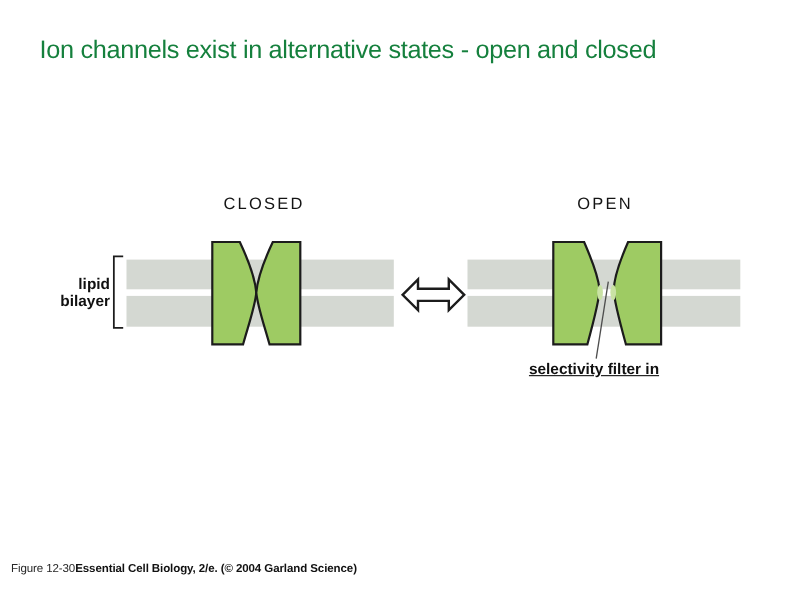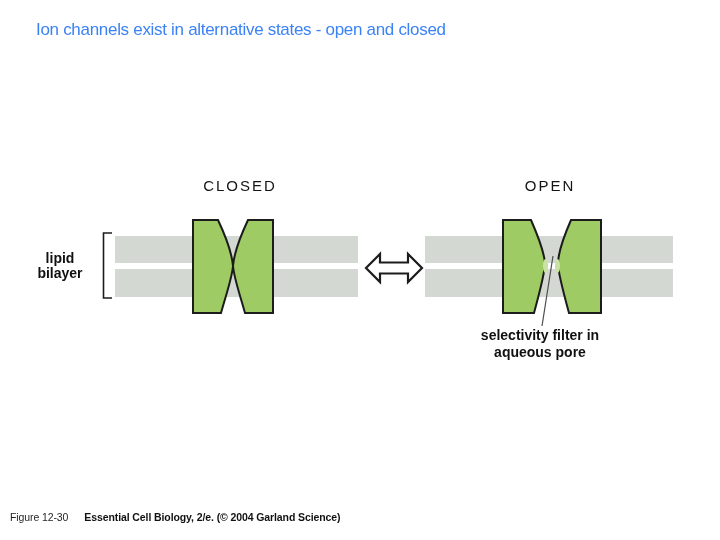--- a/index.html
+++ b/index.html
@@ -6,58 +6,59 @@
   #slide {
     position: relative;
     width: 720px;
     height: 540px;
     background: #ffffff;
     overflow: hidden;
     font-family: "Liberation Sans", sans-serif;
   }
   .abs { position: absolute; }
   #title {
-    left: 36px; top: 16px;
-    font-size: 17px; line-height: 28px;
+    left: 36px; top: 31px;
+    font-size: 23px; line-height: 28px;
     letter-spacing: -0.3px;
-    color: #3b82f6;
+    color: #15803d;
     white-space: nowrap;
   }
   #diagram-svg { left: 0; top: 0; }
   .state-label {
     top: 178px; width: 150px;
     text-align: center;
     font-size: 15px; line-height: 16px;
     letter-spacing: 2px;
     color: #141414;
   }
   #closed-label { left: 165px; text-align: center; }
   #open-label  { left: 475px; }
   #lipid-label {
     left: 20px; top: 251px; width: 80px;
-    text-align: center;
+    text-align: right;
     font-size: 14px; line-height: 15px;
     font-weight: bold;
     color: #101010;
   }
   #selectivity-label {
     left: 450px; top: 327px; width: 180px;
     text-align: center;
     font-size: 14px; line-height: 17px;
     font-weight: bold;
     color: #101010;
+    text-decoration: underline;
   }
   #caption {
     left: 10px; top: 510px;
     font-size: 10.5px; line-height: 14px;
     letter-spacing: -0.1px;
     color: #262626;
     white-space: nowrap;
   }
-  #caption .src { font-weight: bold; color: #111111; margin-left: 16px; }
+  #caption .src { font-weight: bold; color: #111111; margin-left: 0; }
   .outline-ink { stroke-width: 2; fill-rule: evenodd; }
   .thin-ink { fill: none; }
 </style>
 </head>
 <body>
 
 <div id="slide">
 
   <div id="title" class="abs">Ion channels exist in alternative states - open and closed</div>
 
@@ -89,20 +90,19 @@
 
   <div id="open-label" class="abs state-label">OPEN</div>
 
   <div id="lipid-label" class="abs">
     <div>lipid</div>
     <div>bilayer</div>
   </div>
 
   <div id="selectivity-label" class="abs">
     <div>selectivity filter in</div>
-    <div>aqueous pore</div>
   </div>
 
   <div id="caption" class="abs">
     <span class="ref">Figure 12-30</span><span class="src">Essential Cell Biology, 2/e. (© 2004 Garland Science)</span>
   </div>
 
 </div>
 
 </body></html>

